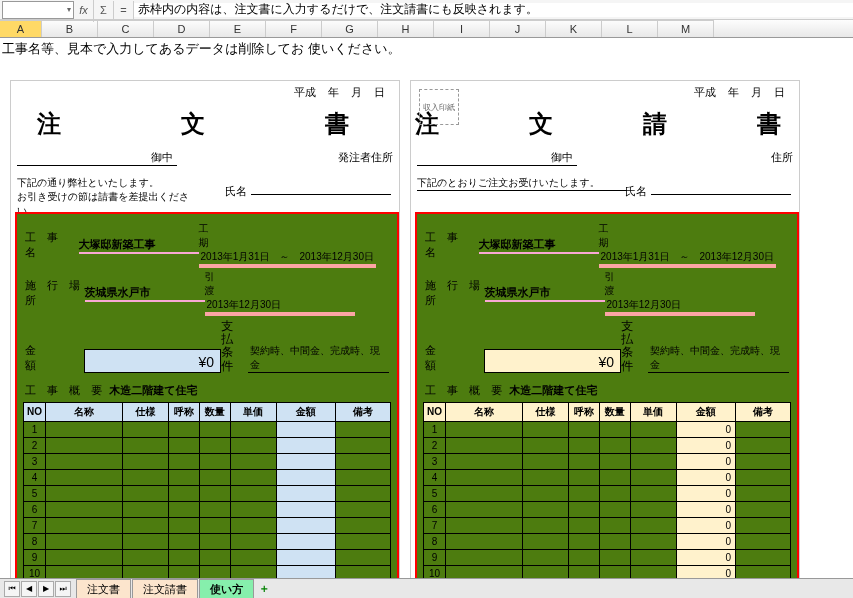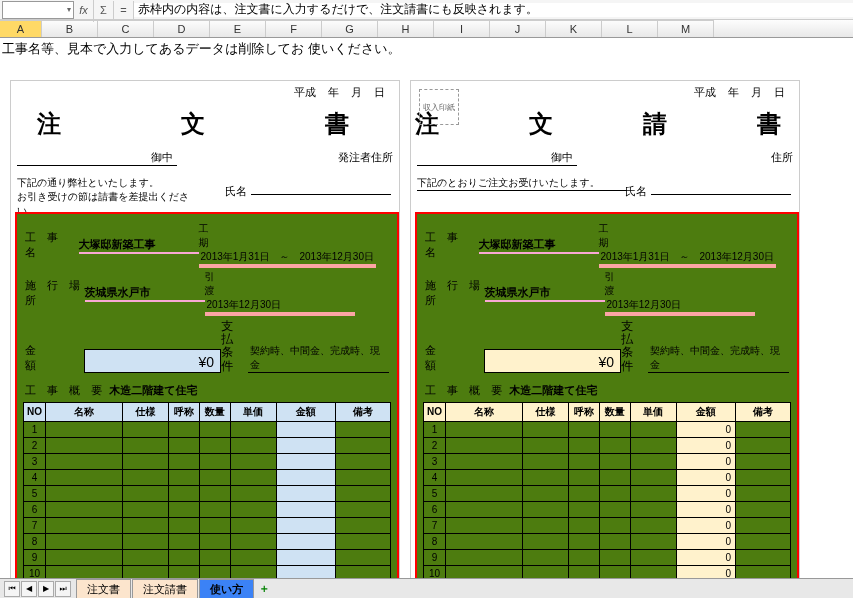--- a/index.html
+++ b/index.html
@@ -74,21 +74,21 @@
 
 
 .stamp { position: absolute; border: 1px dashed #999; width: 40px; height: 36px; font-size: 8px; display: flex; align-items: center; justify-content: center; text-align: center; color: #666; }
 
 
 .tabs { position: absolute; bottom: 0; left: 0; right: 0; height: 20px; background: #e8e8e8; display: flex; align-items: center; border-top: 1px solid #999; }
 .tab-nav { display: flex; padding: 0 4px; }
 .tab-nav-btn { width: 16px; height: 16px; border: 1px solid #aaa; background: #f5f5f5; margin-right: 1px; display: flex; align-items: center; justify-content: center; font-size: 8px; cursor: pointer; }
 .tab { padding: 2px 10px; border: 1px solid #999; border-bottom: none; background: #f5f5f5; margin-right: 1px; font-size: 11px; cursor: pointer; }
 .tab:nth-child(1), .tab:nth-child(2) { background: #fce5cd; }
-.tab.active { background: #3b82f6; font-weight: bold; }
+.tab.active { background: #86efac; font-weight: bold; }
 .tab-add { width: 18px; text-align: center; color: green; font-weight: bold; cursor: pointer; }
 
 .outer-doc { position: absolute; background: #fff; border: 1px solid #ccc; padding-bottom: 4px; }
 </style>
 </head>
 <body>
 
 <div class="formula-bar">
   <div class="name-box"></div>
   <div class="fx-btn">fx</div>

